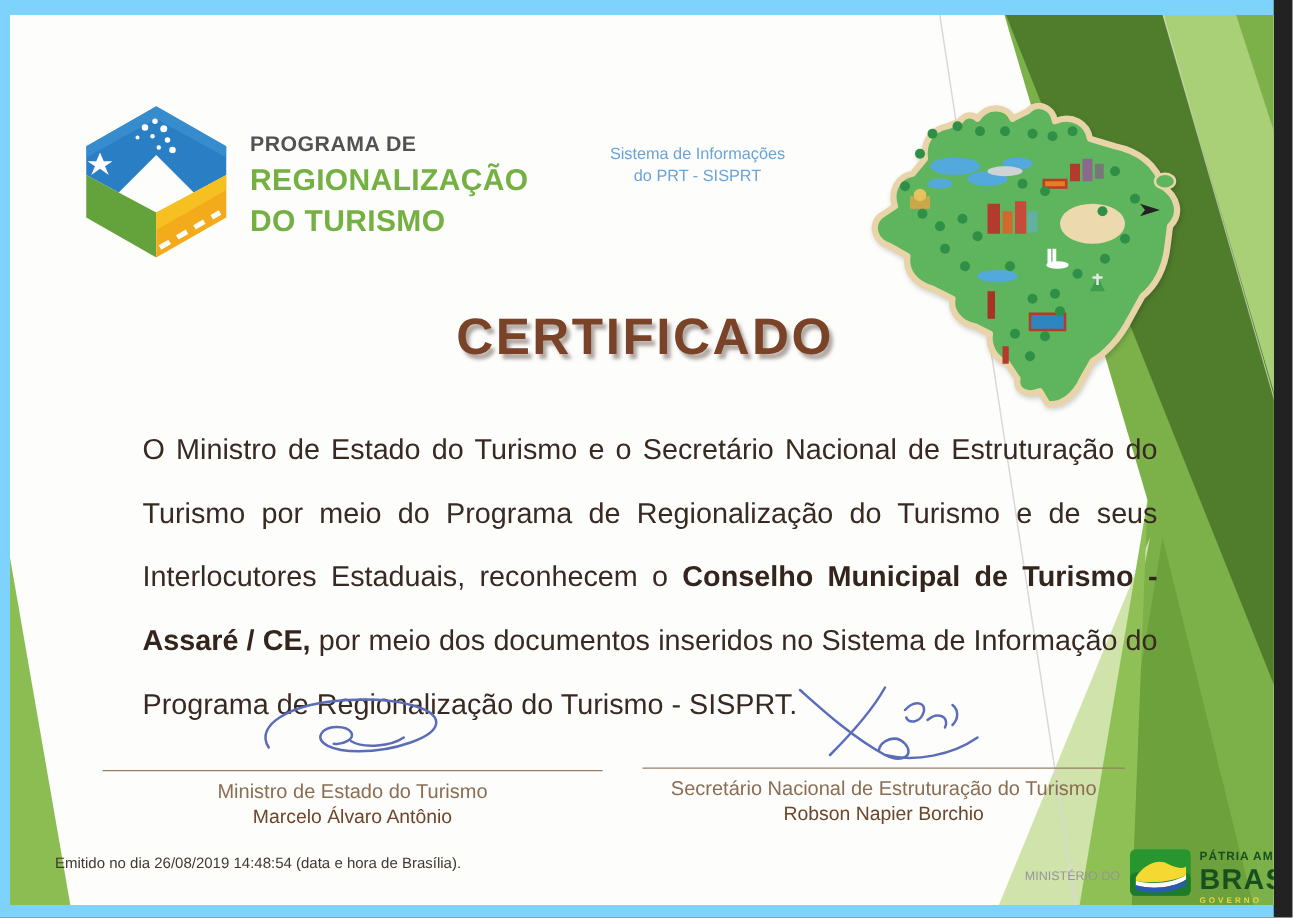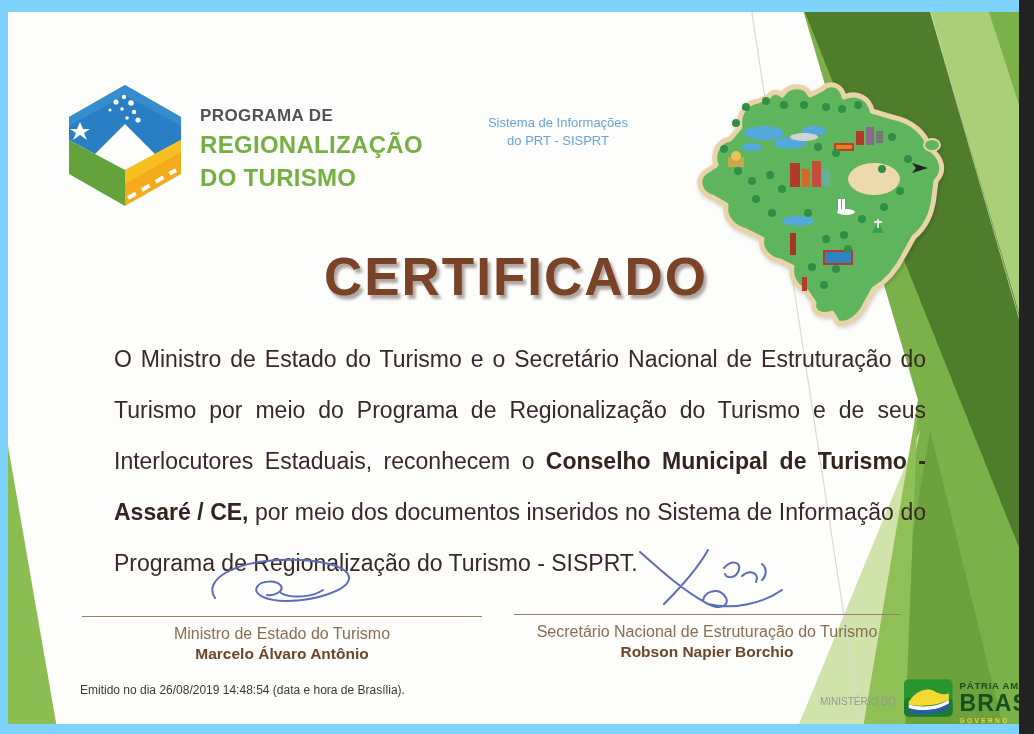--- a/index.html
+++ b/index.html
@@ -13,36 +13,36 @@
   .logo-line1 { font-size:17px; font-weight:bold; color:#515254; letter-spacing:.4px; }
   .logo-line2, .logo-line3 { font-size:24px; font-weight:bold; color:#75b043; letter-spacing:.3px; margin-top:5px; }
 
   .sisprt { position:absolute; left:400px; top:102px; width:300px; text-align:center;
             color:#68a4d9; font-size:13px; line-height:1.4; }
 
   .map-wrap { position:absolute; left:678px; top:58px; width:268px; height:260px;
               filter:drop-shadow(1px 2px 2px rgba(0,0,0,.18)); }
 
   .title { position:absolute; left:88px; top:234px; width:840px; text-align:center;
-           font-size:53px; font-weight:bold; color:#7a4227; letter-spacing:2px;
+           font-size:41px; font-weight:bold; color:#7a4227; letter-spacing:2px;
            text-shadow:3px 4px 3px rgba(110,95,85,.55); }
 
   .bodytext { position:absolute; left:106px; top:322px; width:812px;
               font-size:23px; line-height:51px; color:#382a22; text-align:justify; }
   .bodytext b { color:#33251d; }
 
   .sig { position:absolute; display:flex; flex-direction:column; align-items:center; }
   .sig-left  { left:74px;  top:542px; width:400px; }
   .sig-right { left:506px; top:534px; width:386px; }
   .scribble { display:block; }
   .sig-line { width:100%; border-top:1px solid #9a7e64; margin-top:2px; }
   .sig-role { margin-top:8px; font-size:16px; color:#8a6d52; }
-  .sig-name { margin-top:2px; font-size:15.5px; font-weight:bold; color:#6d452a; }
-
-  .emitted { position:absolute; left:36px; top:671px; font-size:12px; color:#42372e;margin-left:36px; }
+  .sig-name { margin-top:2px; font-size:15.5px; font-weight:normal; color:#6d452a; }
+
+  .emitted { position:absolute; left:36px; top:671px; font-size:12px; color:#42372e; }
 
   .ministry { position:absolute; left:768px; top:683px; width:120px; text-align:right;
               font-size:10px; color:#969696; line-height:1.3; }
   .ministry .bold { font-weight:bold; color:#7f817f; letter-spacing:.4px;margin-top:48px; }
 
   .govbrand { position:absolute; left:896px; top:666px; display:flex; gap:7px; align-items:flex-start; }
   .govbrand-text { padding-top:2px; }
   .brand-top  { font-size:9.5px; font-weight:bold; color:#174f1f; letter-spacing:.8px; }
   .brand-main { font-size:23px; font-weight:bold; color:#174f1f; letter-spacing:1px; line-height:1; margin-top:1px; }
   .brand-sub  { font-size:6.5px; font-weight:bold; color:#eed53f; letter-spacing:2.4px; margin-top:2px; }

